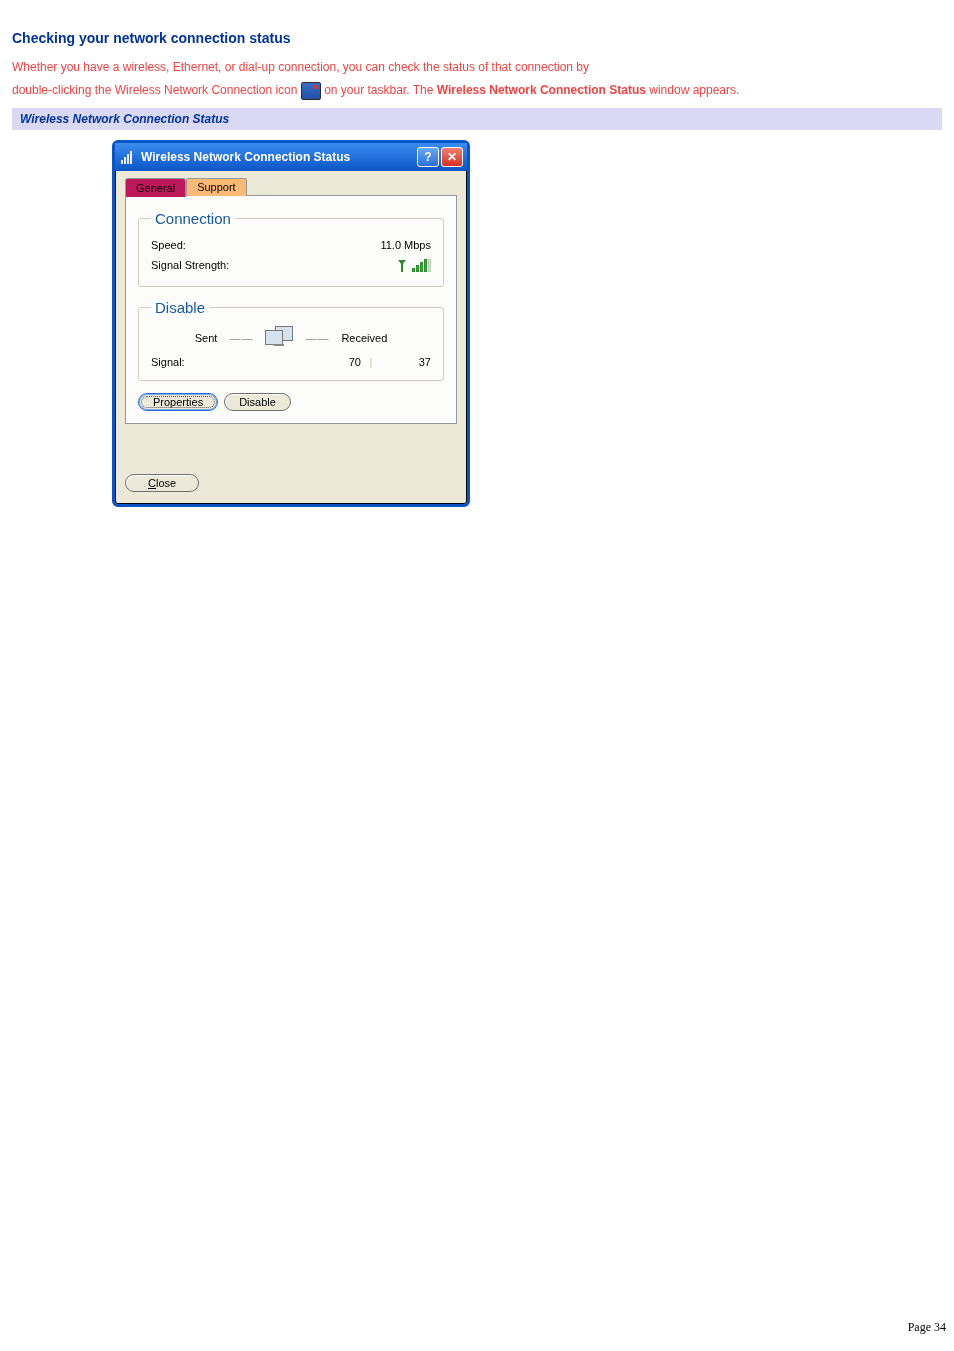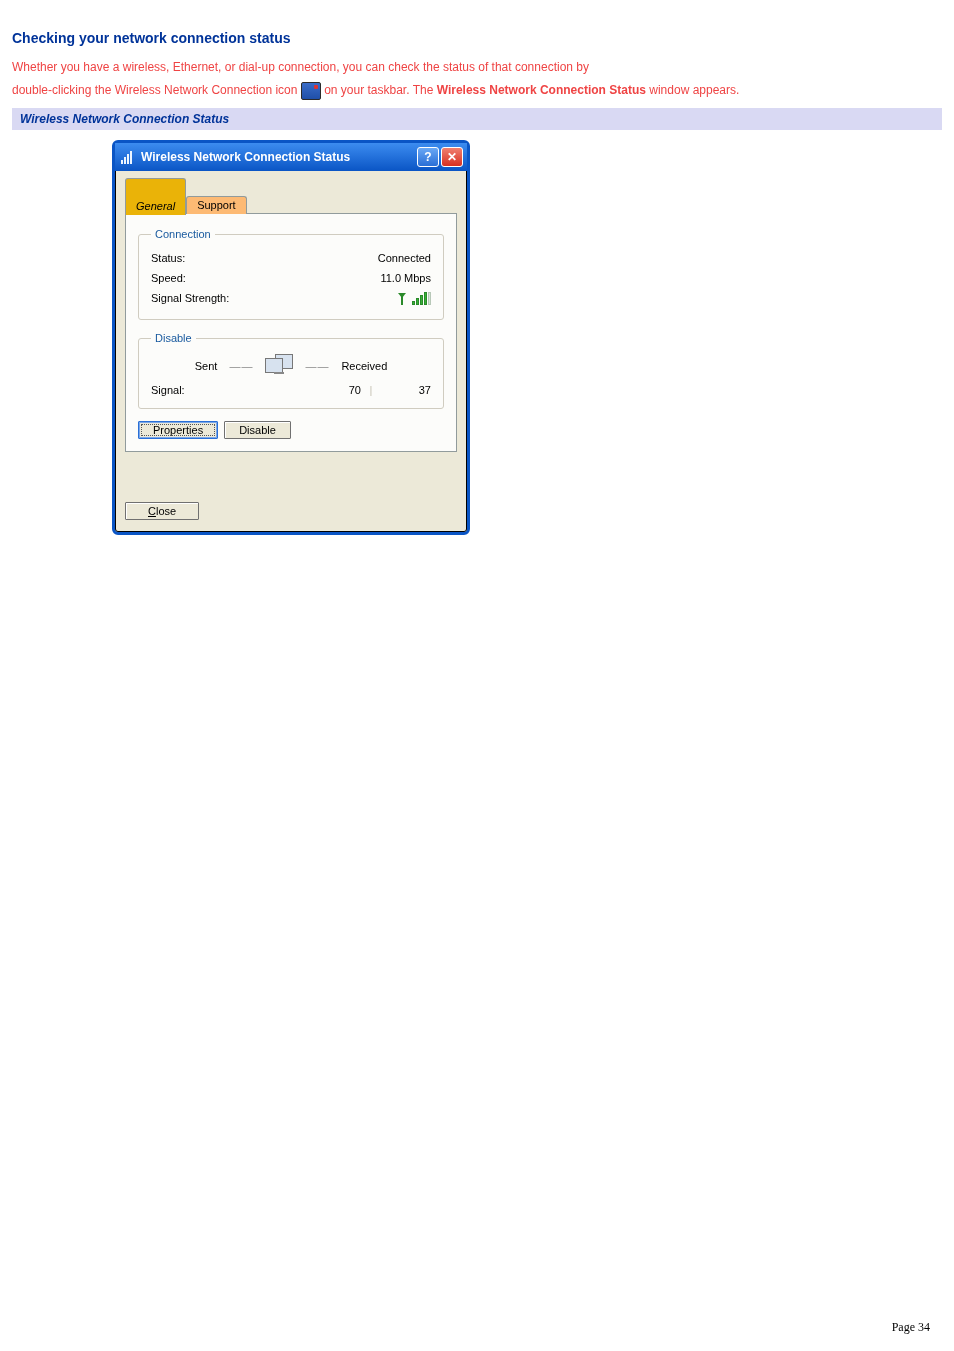--- a/index.html
+++ b/index.html
@@ -113,40 +113,39 @@
   .tab {
     border: 1px solid #919b9c;
     border-bottom: none;
     background: #fdba74;
     padding: 2px 10px 3px;
     border-radius: 3px 3px 0 0;
     margin-right: 0px;
     font-size: 11px;
   }
   .tab.active {
-    background: #eab308;
+    background: #be185d;
     position: relative;
     top: 1px;
-    padding-top:21px;
-    font-style:italic;
+    padding-top:3px;
   }
   .tab-pane {
     border: 1px solid #919b9c;
     background: #fcfcfa;
     padding: 10px 12px 12px 12px;
   }
   fieldset.grp {
     border: 1px solid #d0ccc0;
     border-radius: 3px;
     margin: 4px 0 12px 0;
     padding: 8px 12px 10px 12px;
   }
   fieldset.grp legend {
     color: #18599e;
-    font-size: 11px;
+    font-size: 15px;
     padding: 0 4px;
   }
   .row {
     display: flex;
     justify-content: space-between;
     padding: 4px 0;
     font-size: 11px;
   }
   .sig-icon {
     display:inline-flex; align-items:flex-end; gap:1px;
@@ -197,40 +196,40 @@
     padding:6px 0 2px 0;
   }
   .pktrow .sep { text-align:center; color:#c8c4b6;}
   .pktrow .r { text-align:right; min-width:50px;}
   .btnrow { display:flex; gap:6px; margin-top:4px;}
   button.win {
     font-family: Tahoma, sans-serif;
     font-size: 11px;
     background: #ece9d8;
     border: 1px solid #707070;
-    border-radius: 1px;
+    border-radius: 9px;
     padding: 2px 14px;
     box-shadow: inset 1px 1px 0 #fff;
   }
   button.win.focus {
     outline: 1px dotted #555;
     outline-offset: -4px;
     border: 1px solid #2a6fd6;
     box-shadow: 0 0 0 1px #7aa7e8 inset, inset 1px 1px 0 #fff;
   }
   .closerow {
     display:flex; padding: 10px 4px 2px 0; margin-top: 40px;
   }
   .closerow button.win { padding: 2px 22px;}
   .under { text-decoration: underline; }
 
   .page-num {
     position: fixed;
     bottom: 16px;
-    right: 24px;
+    right: 8px;
     font-family: "Times New Roman", serif;
     font-size: 12px;
     color: #000;
   }
 </style>
 </head>
 <body>
 
 <div class="section-heading">Checking your network connection status</div>
 
@@ -261,24 +260,20 @@
     </div>
     <div class="dlg-body">
       <div class="tabs">
         <div class="tab active">General</div>
         <div class="tab">Support</div>
       </div>
       <div class="tab-pane">
 
         <fieldset class="grp">
           <legend>Connection</legend>
-          <div class="row">
-            <span>Status:</span>
-            <span>Connected</span>
-          </div>
           <div class="row">
             <span>Speed:</span>
             <span>11.0 Mbps</span>
           </div>
           <div class="row">
             <span>Signal Strength:</span>
             <span class="sig-icon">
               <span class="ant"></span>
               <span class="bar b1"></span>
               <span class="bar b2"></span>

